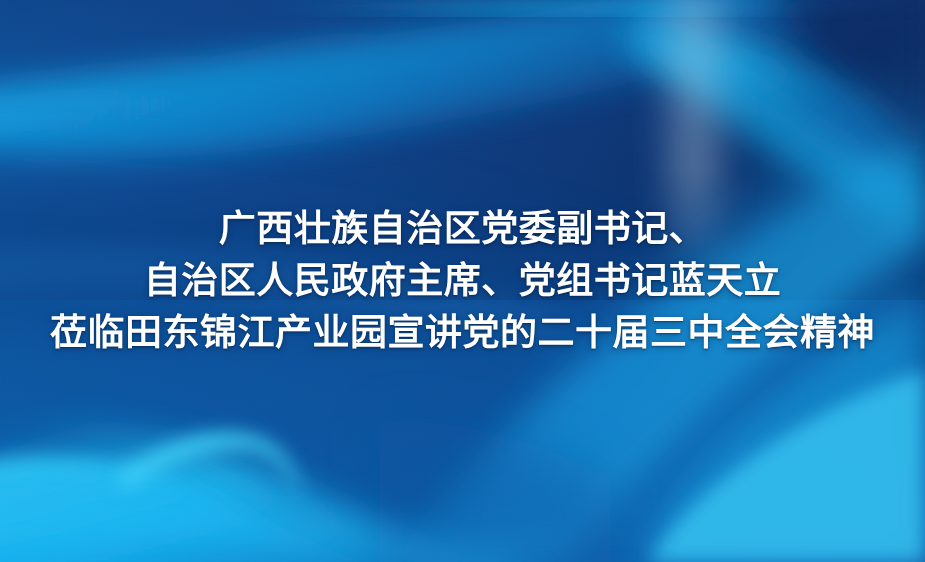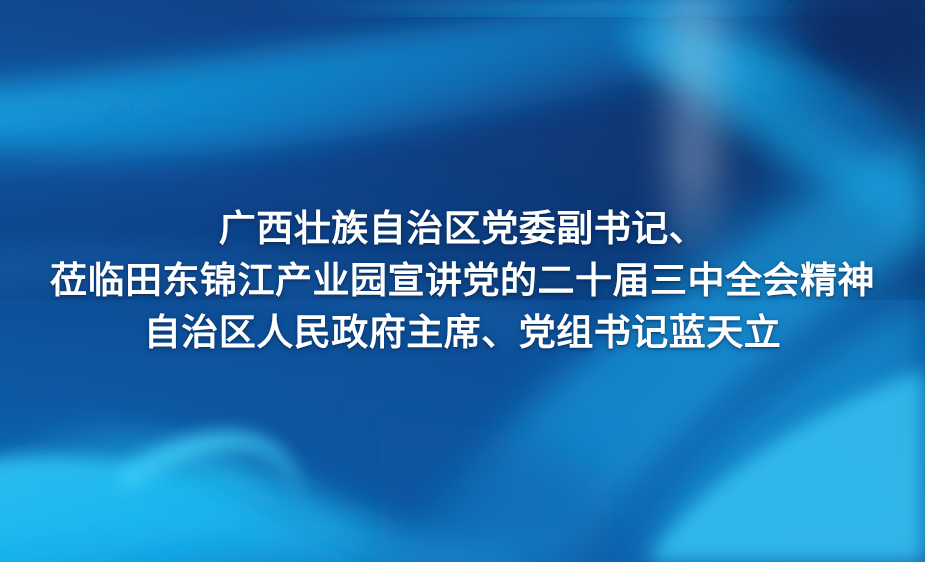--- a/index.html
+++ b/index.html
@@ -201,17 +201,17 @@
     <path d="M 925,370 C 840,398 760,444 700,500 C 678,520 660,542 648,562
              L 925,562 Z" fill="#3ccdf8" opacity="0.70" filter="url(#blurS)"></path>
 
     <path d="M 380,420 C 460,420 540,440 610,478 L 610,562 L 380,562 Z" fill="#0a57a2" opacity="0.45" filter="url(#blurL)"></path>
 
     <path d="M 760,0 L 925,0 L 925,160 C 870,96 820,44 760,0 Z" fill="#0a2a62" opacity="0.55" filter="url(#blurM)"></path>
   </svg>
 
   <div id="title-block">
     <div class="title-line line-1">广西壮族自治区党委副书记、</div>
+    <div class="title-line line-2">自治区人民政府主席、党组书记蓝天立</div>
     <div class="title-line line-3">莅临田东锦江产业园宣讲党的二十届三中全会精神</div>
-    <div class="title-line line-2">自治区人民政府主席、党组书记蓝天立</div>
   </div>
 
 </div>
 
 </body></html>

